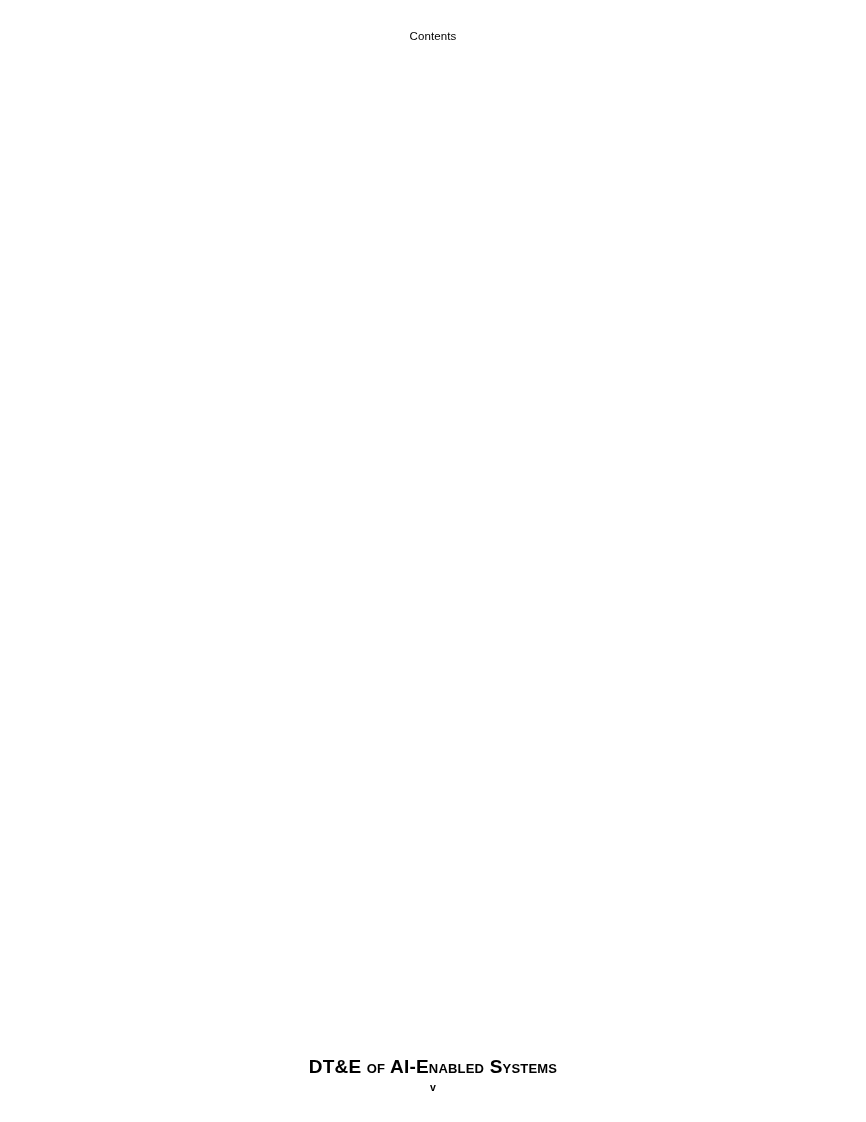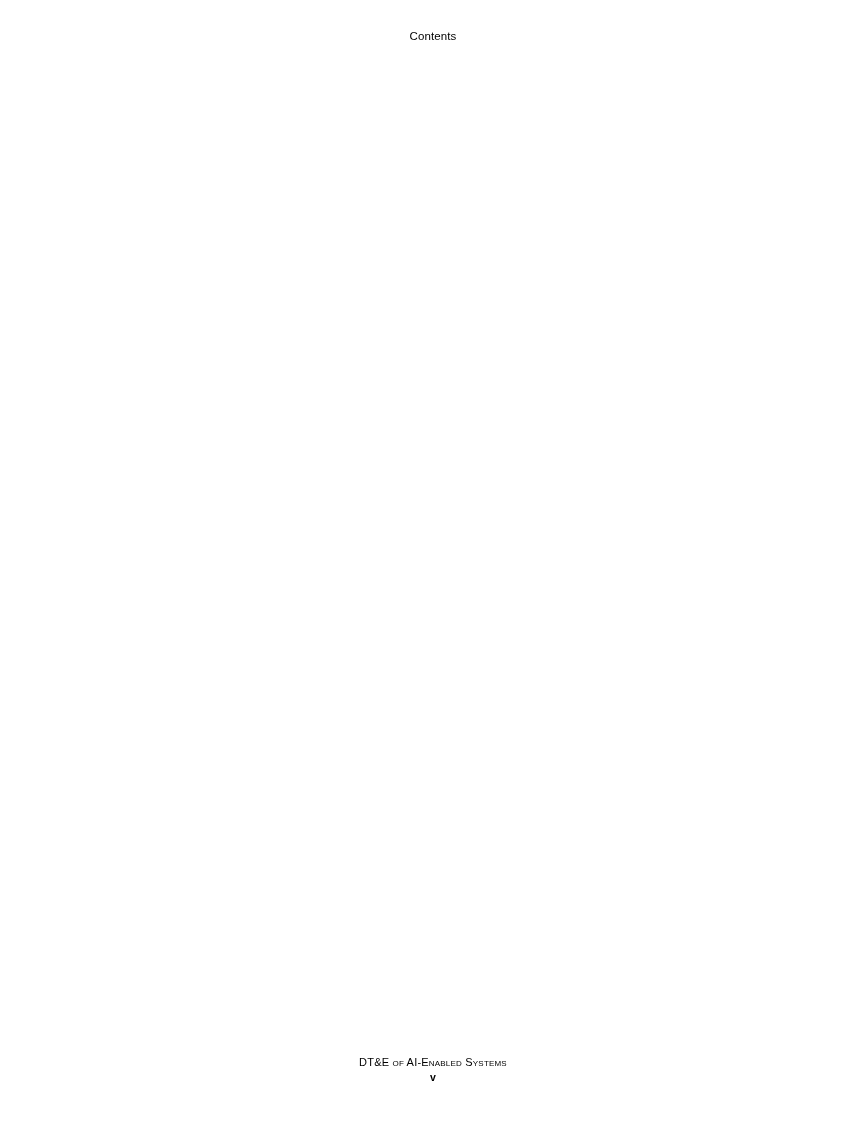--- a/index.html
+++ b/index.html
@@ -132,22 +132,22 @@
   .footer {
     position: absolute;
     left: 0;
     top: 1056px;
     width: 866px;
     text-align: center;
     font-family: "Liberation Sans", "DejaVu Sans", sans-serif;
     color: #000000;
   }
   .footer-title {
-    font-weight: normal;
-    font-size: 11px;
+    font-weight: bold;
+    font-size: 19px;
     font-variant: small-caps;
     letter-spacing: 0.2px;
   }
   .footer-page {
     font-weight: bold;
     font-size: 10.5px;
     margin-top: 3px;
   }
 </style>
 </head>

